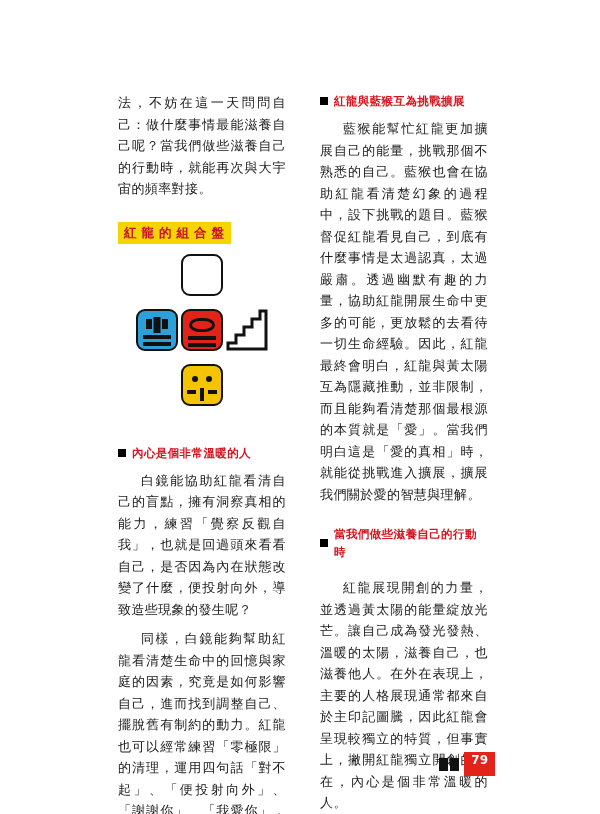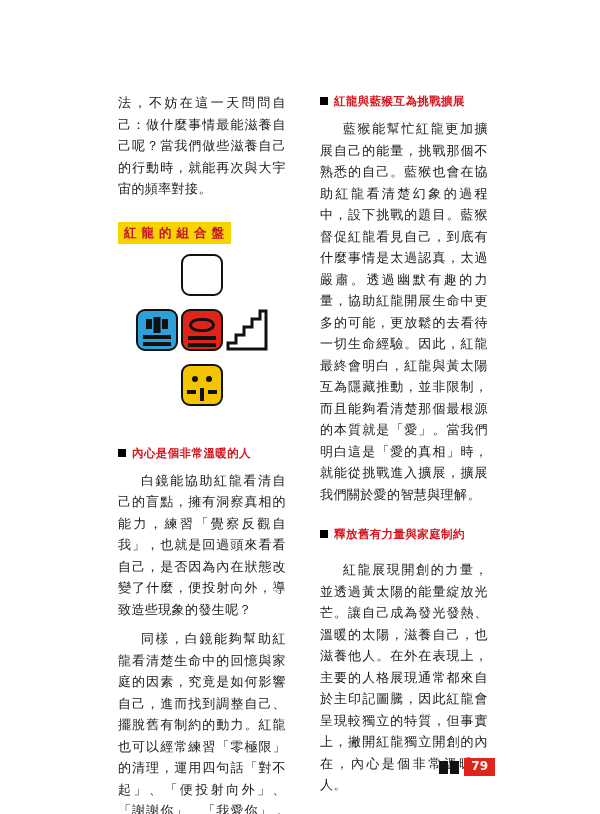--- a/index.html
+++ b/index.html
@@ -206,21 +206,21 @@
   .footer .blk {
     width: 9px; height: 13px;
     background: #111;
     margin-right: 2px;
   }
   .footer .pagebox {
     background: #e2231a;
     color: #ffffff;
     font-weight: bold;
     font-size: 12px;
-    padding: 2px 7px 3px 7px;
+    padding: 2px 7px 9px 7px;
     line-height: 13px;
     margin-left: 3px;
   }
 </style>
 </head>
 <body>
 
 <div class="page">
 
   <div class="content">
@@ -305,21 +305,21 @@
       </div>
 
       <div class="sp-8"></div>
 
       <p class="body indent">藍猴能幫忙紅龍更加擴展自己的能量，挑戰那個不熟悉的自己。藍猴也會在協助紅龍看清楚幻象的過程中，設下挑戰的題目。藍猴督促紅龍看見自己，到底有什麼事情是太過認真，太過嚴肅。透過幽默有趣的力量，協助紅龍開展生命中更多的可能，更放鬆的去看待一切生命經驗。因此，紅龍最終會明白，紅龍與黃太陽互為隱藏推動，並非限制，而且能夠看清楚那個最根源的本質就是「愛」。當我們明白這是「愛的真相」時，就能從挑戰進入擴展，擴展我們關於愛的智慧與理解。</p>
 
       <div class="sp-20"></div>
 
       <div class="heading">
         <span class="sq"></span>
-        <span>釋放舊有力量與家庭制約</span>
+        <span>當我們做些滋養自己的行動時</span>
       </div>
 
       <div class="sp-8"></div>
 
 
       <div class="sp-8"></div>
 
       <p class="body indent">紅龍展現開創的力量，並透過黃太陽的能量綻放光芒。讓自己成為發光發熱、溫暖的太陽，滋養自己，也滋養他人。在外在表現上，主要的人格展現通常都來自於主印記圖騰，因此紅龍會呈現較獨立的特質，但事實上，撇開紅龍獨立開創的內在，內心是個非常溫暖的人。</p>
 
     </div>

